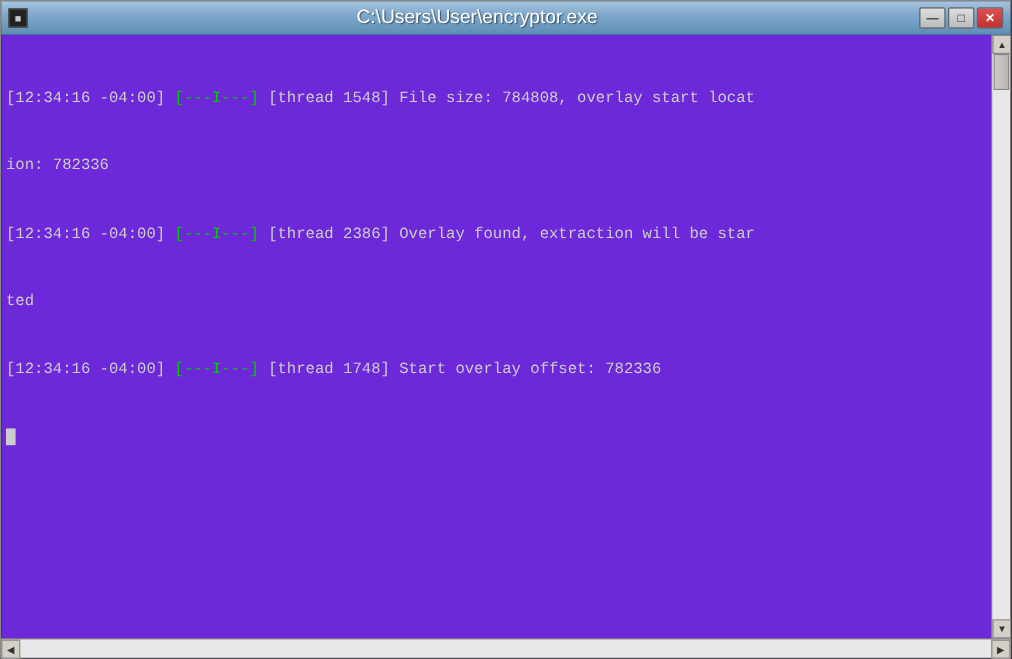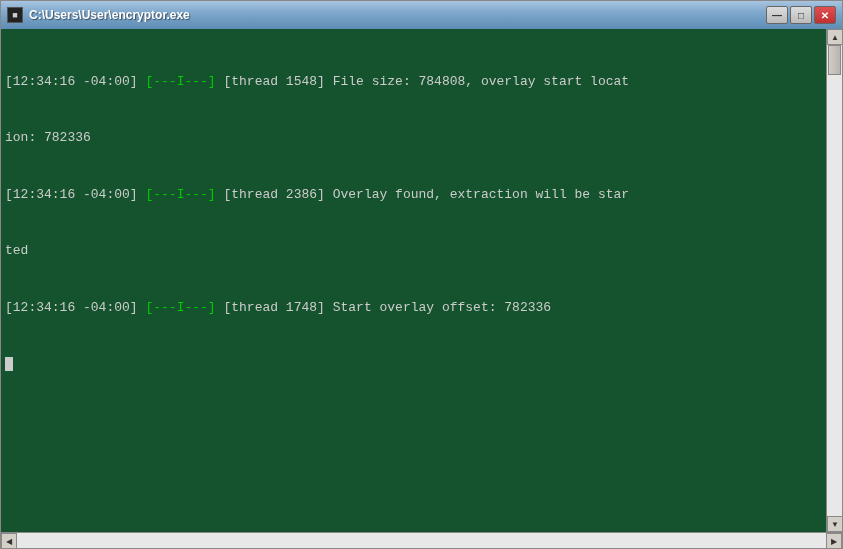--- a/index.html
+++ b/index.html
@@ -43,26 +43,27 @@
       display: flex;
       align-items: center;
       justify-content: center;
       font-size: 9px;
       color: #ccc;
       flex-shrink: 0;
     }
 
     .title-bar-text {
       flex: 1;
-      font-size: 12px;
-      font-weight: bold;
+      font-size: 16px;
+      font-weight: normal;
       color: #fff;
       text-shadow: 1px 1px 1px rgba(0,0,0,0.5);
       white-space: nowrap;
       overflow: hidden;
+      text-align: center;
     }
 
     .title-bar-buttons {
       display: flex;
       gap: 2px;
       align-items: center;
     }
 
     .tb-btn {
       width: 22px;
@@ -93,21 +94,21 @@
     }
 
     .window-body {
       flex: 1;
       display: flex;
       overflow: hidden;
     }
 
     .console-area {
       flex: 1;
-      background: #14532d;
+      background: #6d28d9;
       padding: 6px 4px;
       overflow: hidden;
       position: relative;
     }
 
     .console-text {
       font-family: 'Courier New', Courier, monospace;
       font-size: 13px;
       line-height: 1.45;
       color: #ccc;

